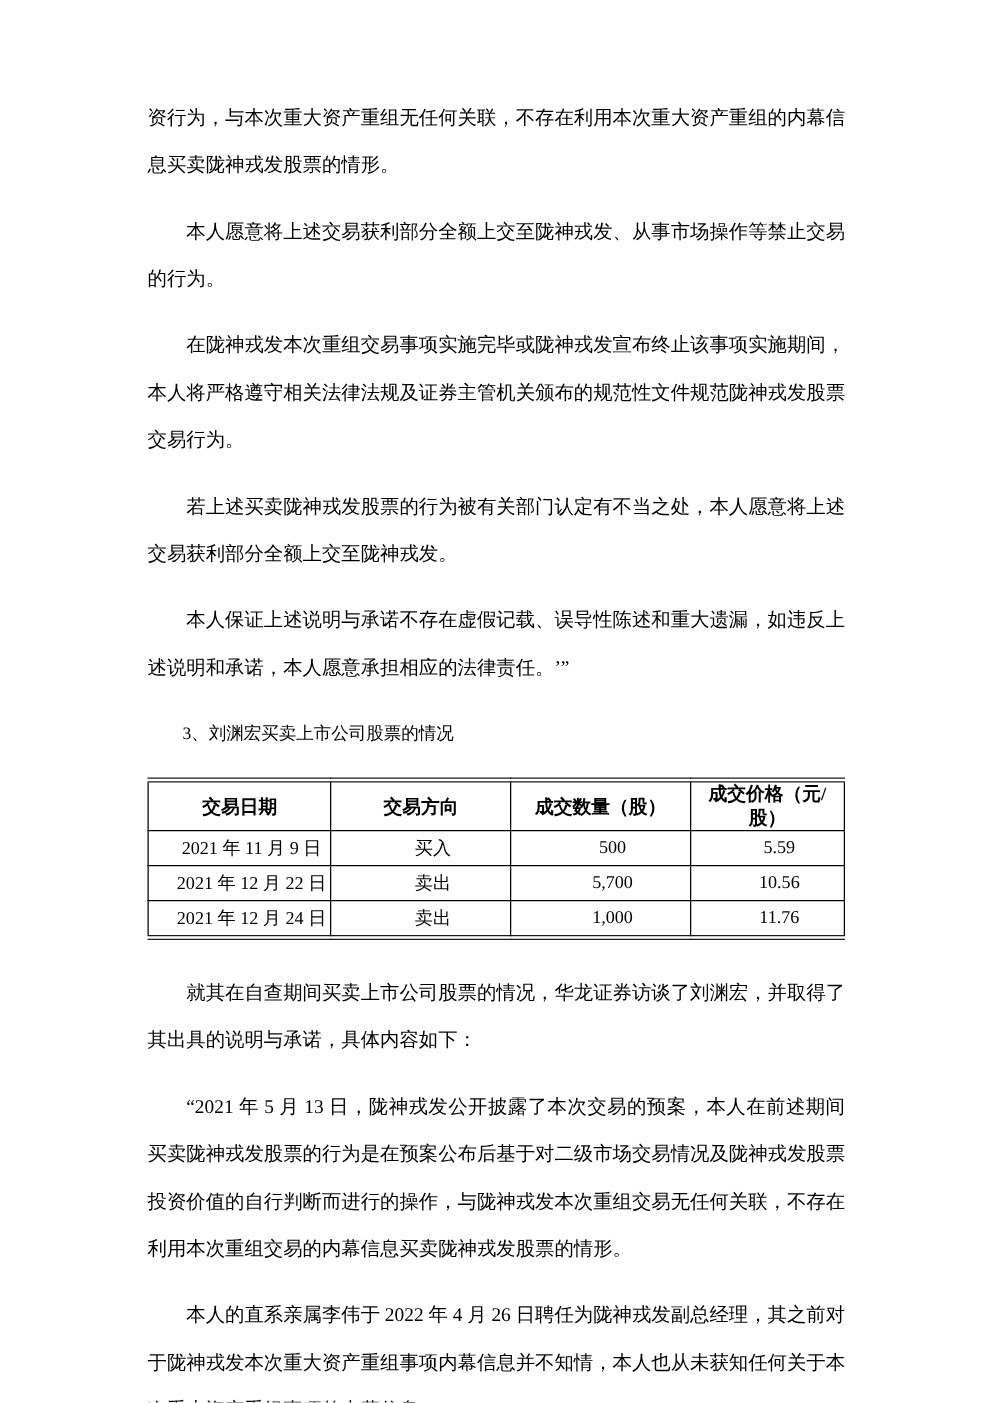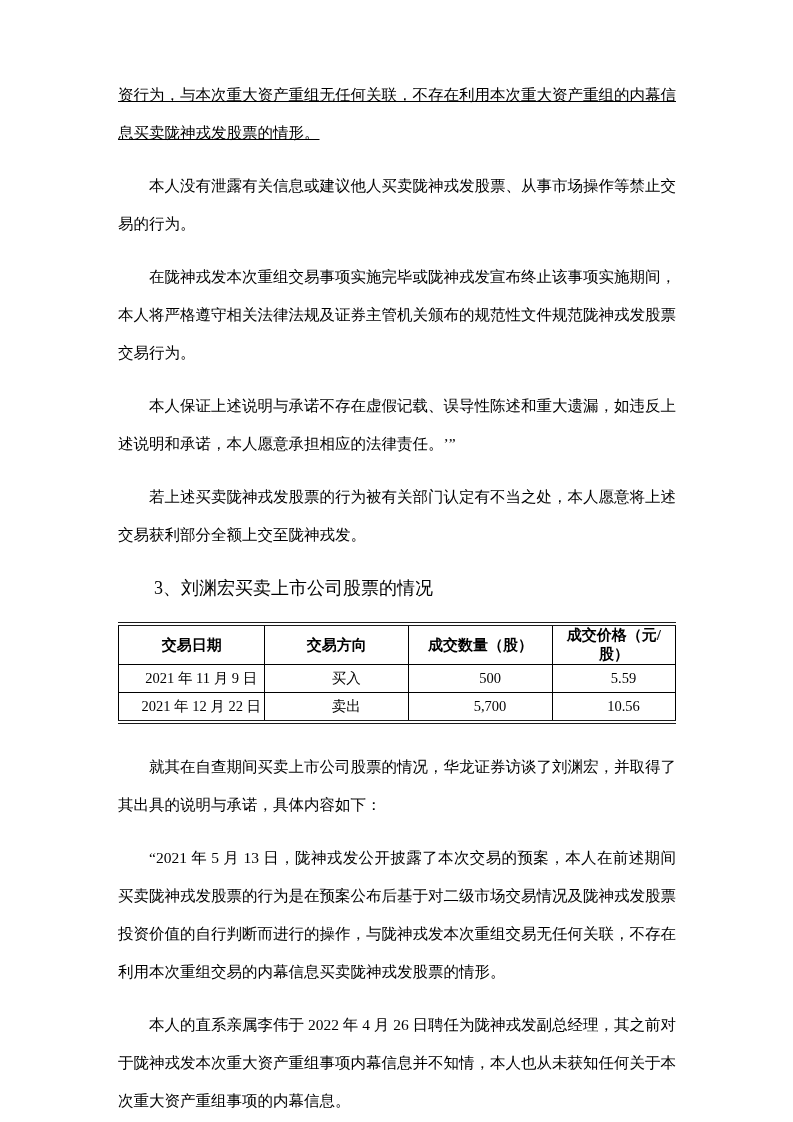--- a/index.html
+++ b/index.html
@@ -24,27 +24,26 @@
   }
   .para {
     margin: 0 0 15px 0;
     line-height: 38px;
     text-align: justify;
     text-indent: 2em;
     word-break: break-all;
   }
   .para.no-indent {
     text-indent: 0;
-    text-decoration: underline;
   }
   .heading {
     margin: 0 0 15px 0;
     line-height: 38px;
     font-weight: normal;
-    font-size: 18px;
+    font-size: 14px;
     text-indent: 2em;
   }
   table.trades {
     width: 100%;
     border-collapse: collapse;
     table-layout: fixed;
     margin: 5px 0 24px 0;
     border-top: 4px double #1a1a1a;
     border-bottom: 4px double #1a1a1a;
   }
@@ -67,27 +66,27 @@
     padding-left: 21px;
   }
 </style>
 </head>
 <body>
 
 <div class="page">
 
   <p class="para no-indent">资行为，与本次重大资产重组无任何关联，不存在利用本次重大资产重组的内幕信息买卖陇神戎发股票的情形。</p>
 
-  <p class="para">本人没有泄露有关信息或建议他人买卖陇神戎发股票、从事市场操作等禁止交易的行为。</p>
+  <p class="para">本人愿意将上述交易获利部分全额上交至陇神戎发、从事市场操作等禁止交易的行为。</p>
 
   <p class="para">在陇神戎发本次重组交易事项实施完毕或陇神戎发宣布终止该事项实施期间，本人将严格遵守相关法律法规及证券主管机关颁布的规范性文件规范陇神戎发股票交易行为。</p>
 
+  <p class="para">若上述买卖陇神戎发股票的行为被有关部门认定有不当之处，本人愿意将上述交易获利部分全额上交至陇神戎发。</p>
+
   <p class="para">本人保证上述说明与承诺不存在虚假记载、误导性陈述和重大遗漏，如违反上述说明和承诺，本人愿意承担相应的法律责任。’”</p>
-
-  <p class="para">若上述买卖陇神戎发股票的行为被有关部门认定有不当之处，本人愿意将上述交易获利部分全额上交至陇神戎发。</p>
 
   <h3 class="heading">3、刘渊宏买卖上市公司股票的情况</h3>
 
 
   <table class="trades">
     <colgroup>
       <col style="width:26.3%">
       <col style="width:25.8%">
       <col style="width:25.8%">
       <col style="width:22.1%">
@@ -106,20 +105,26 @@
         <td>买入</td>
         <td>500</td>
         <td>5.59</td>
       </tr>
       <tr>
         <td>2021 年 12 月 22 日</td>
         <td>卖出</td>
         <td>5,700</td>
         <td>10.56</td>
       </tr>
+      <tr>
+        <td>2021 年 12 月 24 日</td>
+        <td>卖出</td>
+        <td>1,000</td>
+        <td>11.76</td>
+      </tr>
     </tbody>
   </table>
 
   <p class="para">就其在自查期间买卖上市公司股票的情况，华龙证券访谈了刘渊宏，并取得了其出具的说明与承诺，具体内容如下：</p>
 
   <p class="para">“2021 年 5 月 13 日，陇神戎发公开披露了本次交易的预案，本人在前述期间买卖陇神戎发股票的行为是在预案公布后基于对二级市场交易情况及陇神戎发股票投资价值的自行判断而进行的操作，与陇神戎发本次重组交易无任何关联，不存在利用本次重组交易的内幕信息买卖陇神戎发股票的情形。</p>
 
   <p class="para">本人的直系亲属李伟于 2022 年 4 月 26 日聘任为陇神戎发副总经理，其之前对于陇神戎发本次重大资产重组事项内幕信息并不知情，本人也从未获知任何关于本次重大资产重组事项的内幕信息。</p>
 
 </div>

